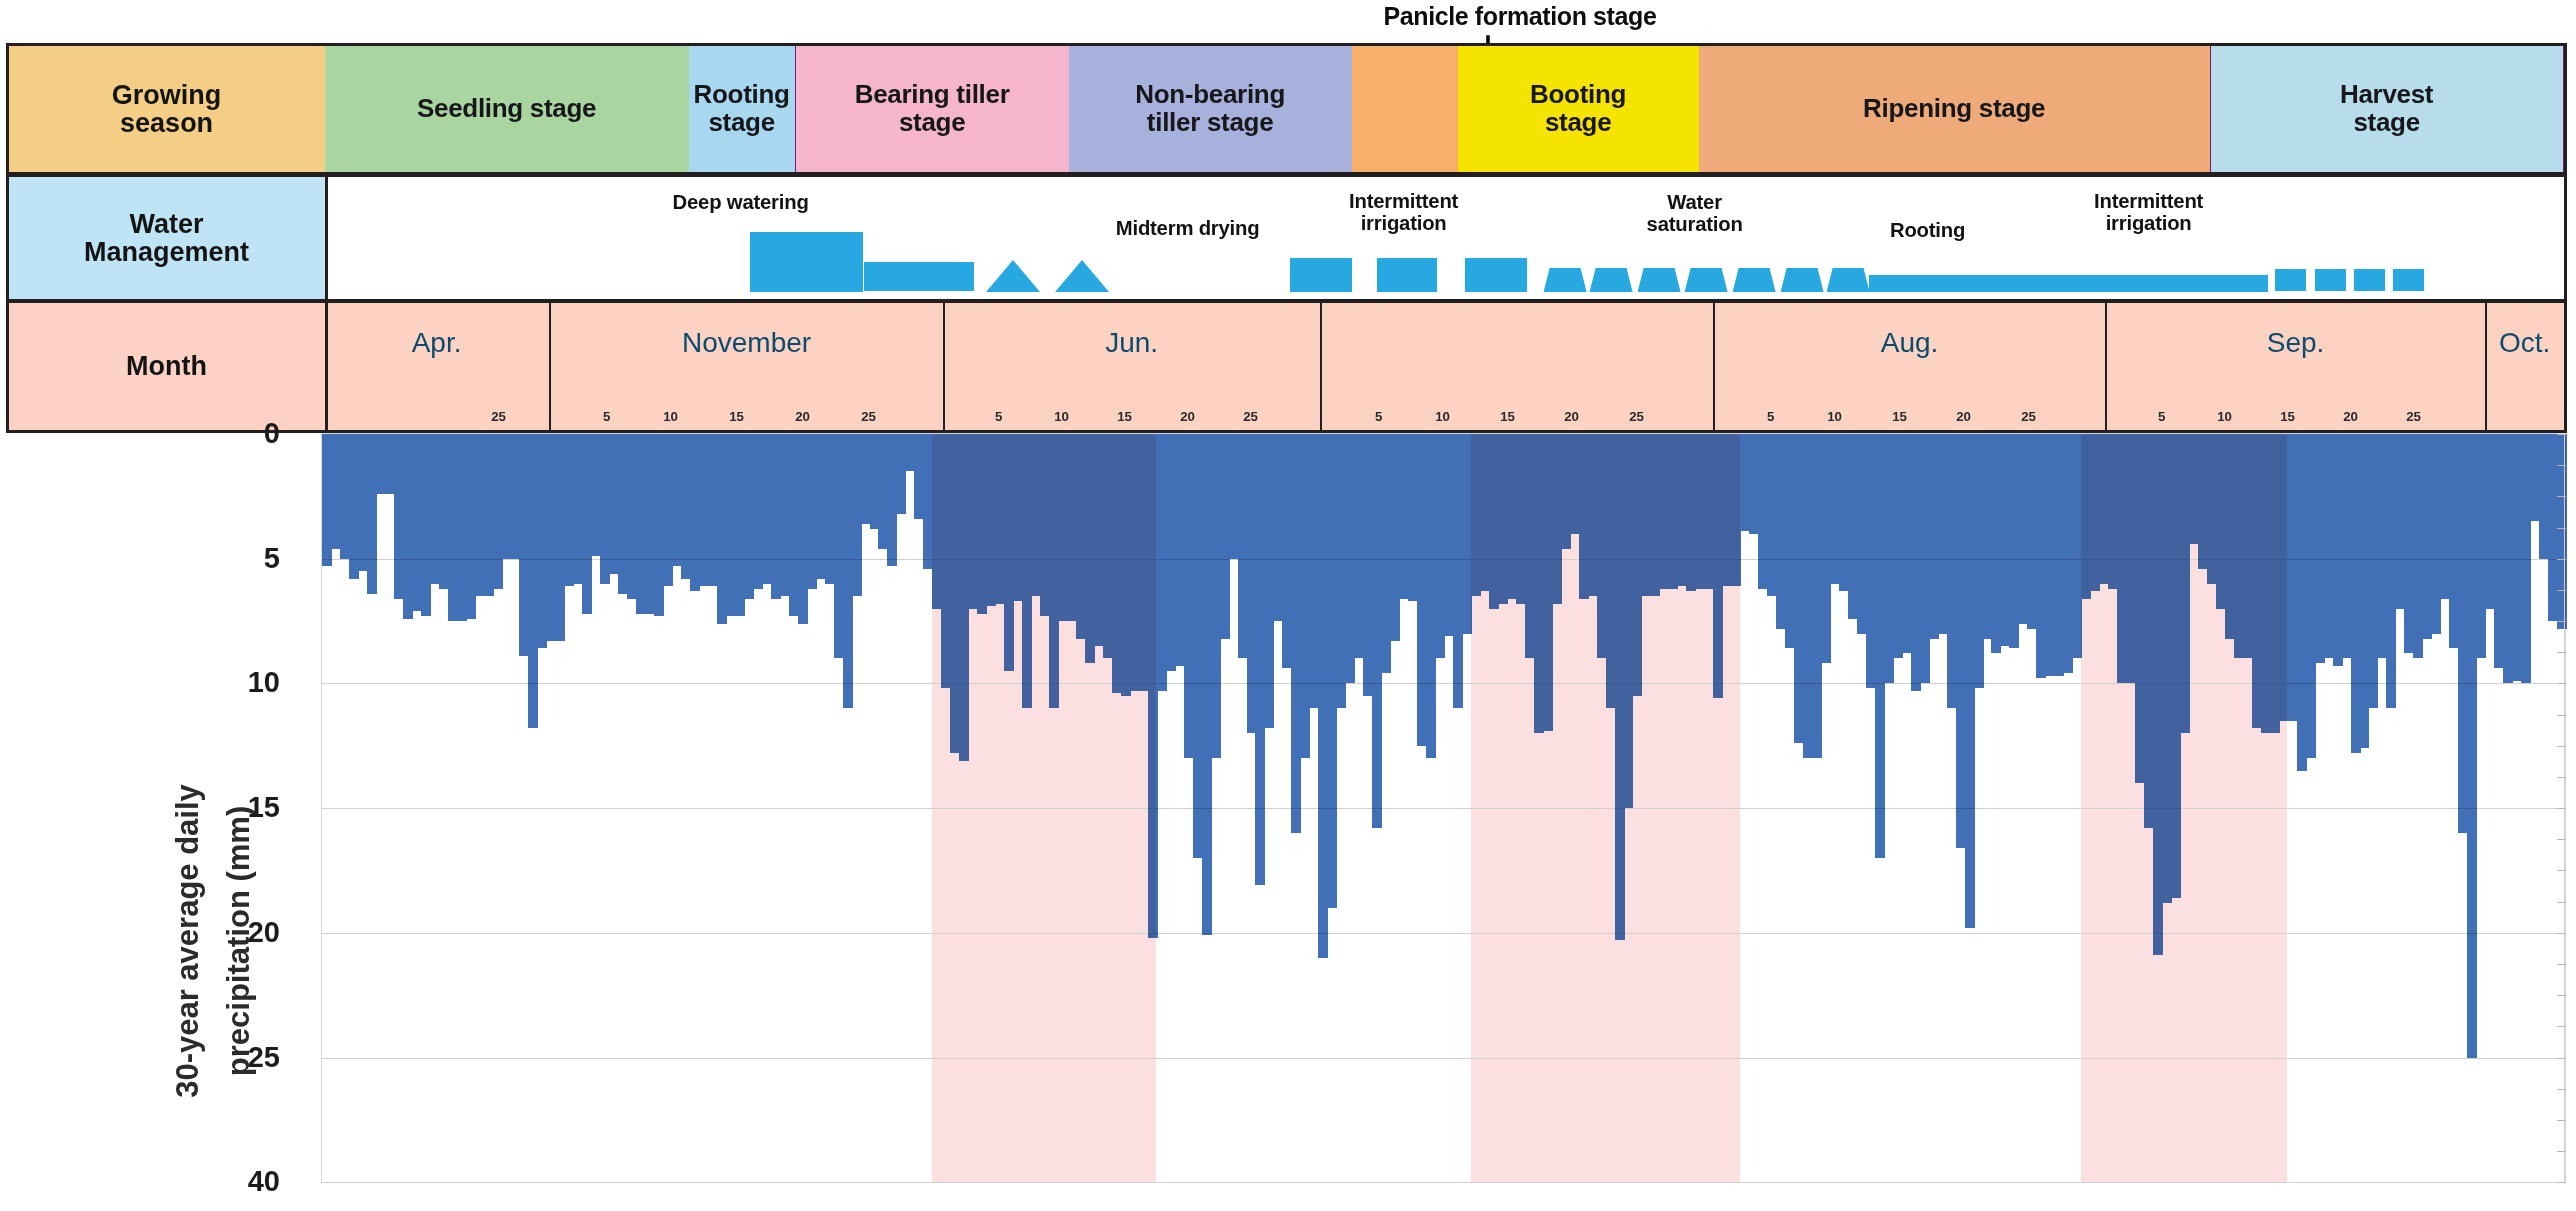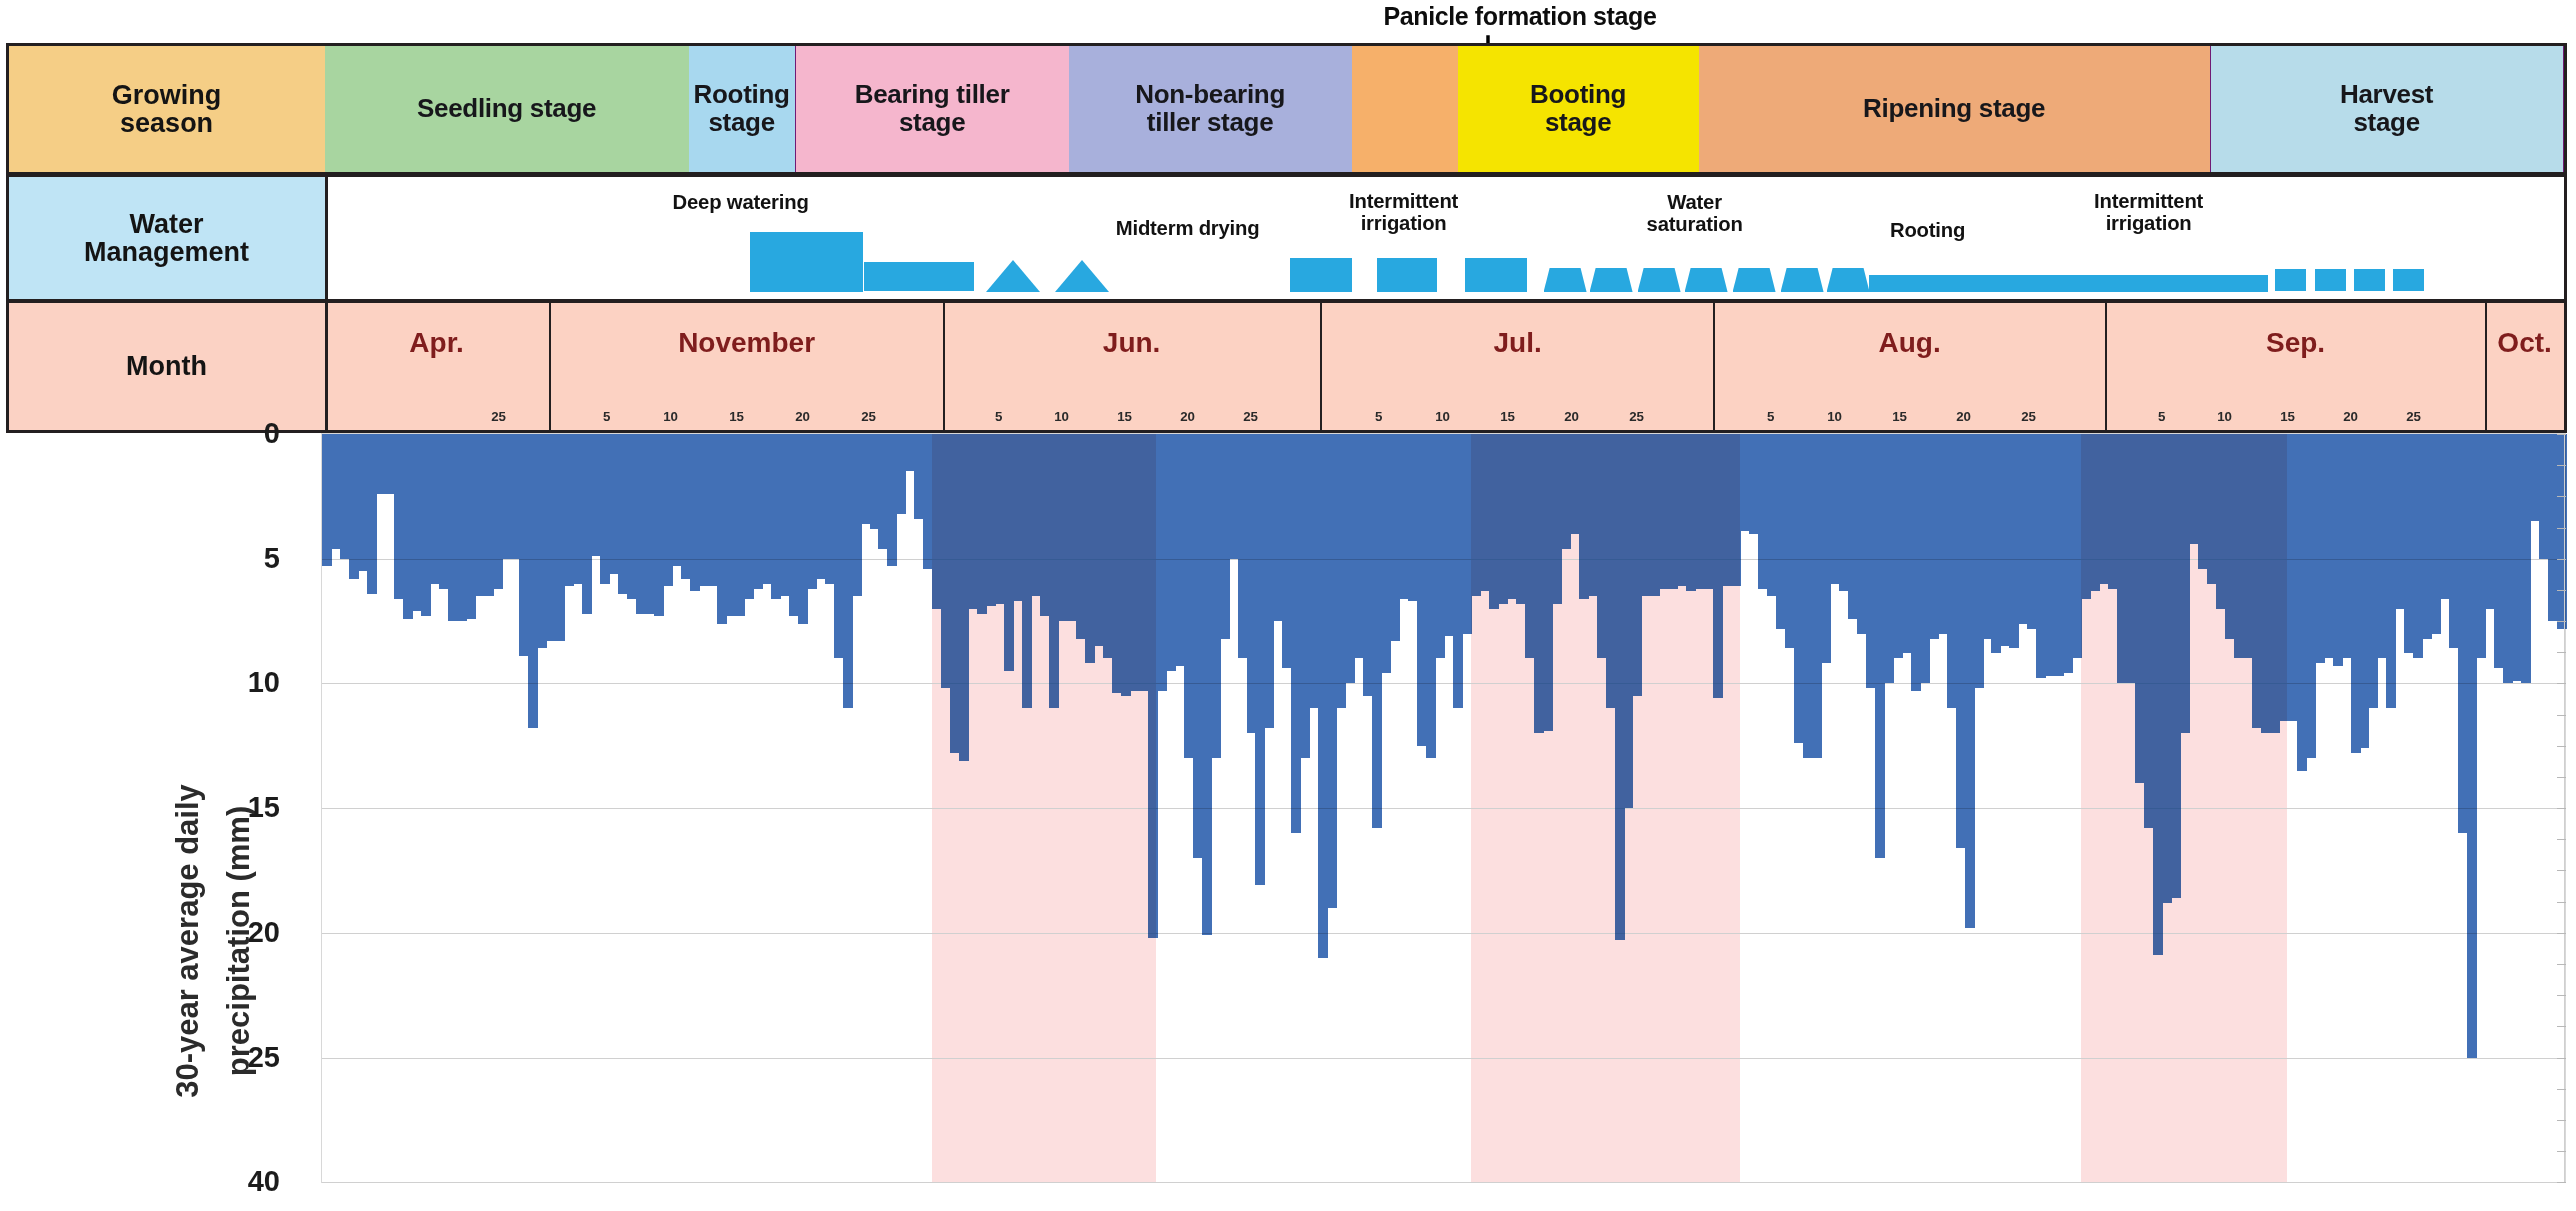--- a/index.html
+++ b/index.html
@@ -60,21 +60,21 @@
            text-align:center;line-height:1.08;letter-spacing:-0.2px;}
 
   
   .mcell{
     position:absolute;top:0;height:100%;box-sizing:border-box;
     border-right:2.8px solid #231f20;
   }
   .mcell.last{border-right:none;}
   .mname{
     position:absolute;left:0;right:0;top:24px;text-align:center;
-    font-size:28px;font-weight:700;color:#7f1d1d;
+    font-size:28px;font-weight:400;color:#0c4a6e;
   }
   .mtick{
     position:absolute;bottom:5.6px;font-size:13.3px;font-weight:700;color:#2a2a2a;
     transform:translateX(-50%);
   }
 
   
   #chart-wrap{left:0;top:433px;width:2576px;height:779px;}
   #ylabel{
     position:absolute;left:12.6px;top:483px;width:364px;height:50px;
@@ -222,21 +222,20 @@
       </div>
       <div class="mcell" style="left: 935px; width: 378px;">
         <div class="mname">Jun.</div>
         <div class="mtick" style="left: 55px;">5</div>
         <div class="mtick" style="left: 118px;">10</div>
         <div class="mtick" style="left: 181px;">15</div>
         <div class="mtick" style="left: 244px;">20</div>
         <div class="mtick" style="left: 307px;">25</div>
       </div>
       <div class="mcell" style="left: 1314px; width: 392px;">
-        <div class="mname">Jul.</div>
         <div class="mtick" style="left: 56px;">5</div>
         <div class="mtick" style="left: 120px;">10</div>
         <div class="mtick" style="left: 185px;">15</div>
         <div class="mtick" style="left: 249px;">20</div>
         <div class="mtick" style="left: 314px;">25</div>
       </div>
       <div class="mcell" style="left: 1706px; width: 392px;">
         <div class="mname">Aug.</div>
         <div class="mtick" style="left: 56px;">5</div>
         <div class="mtick" style="left: 120px;">10</div>

